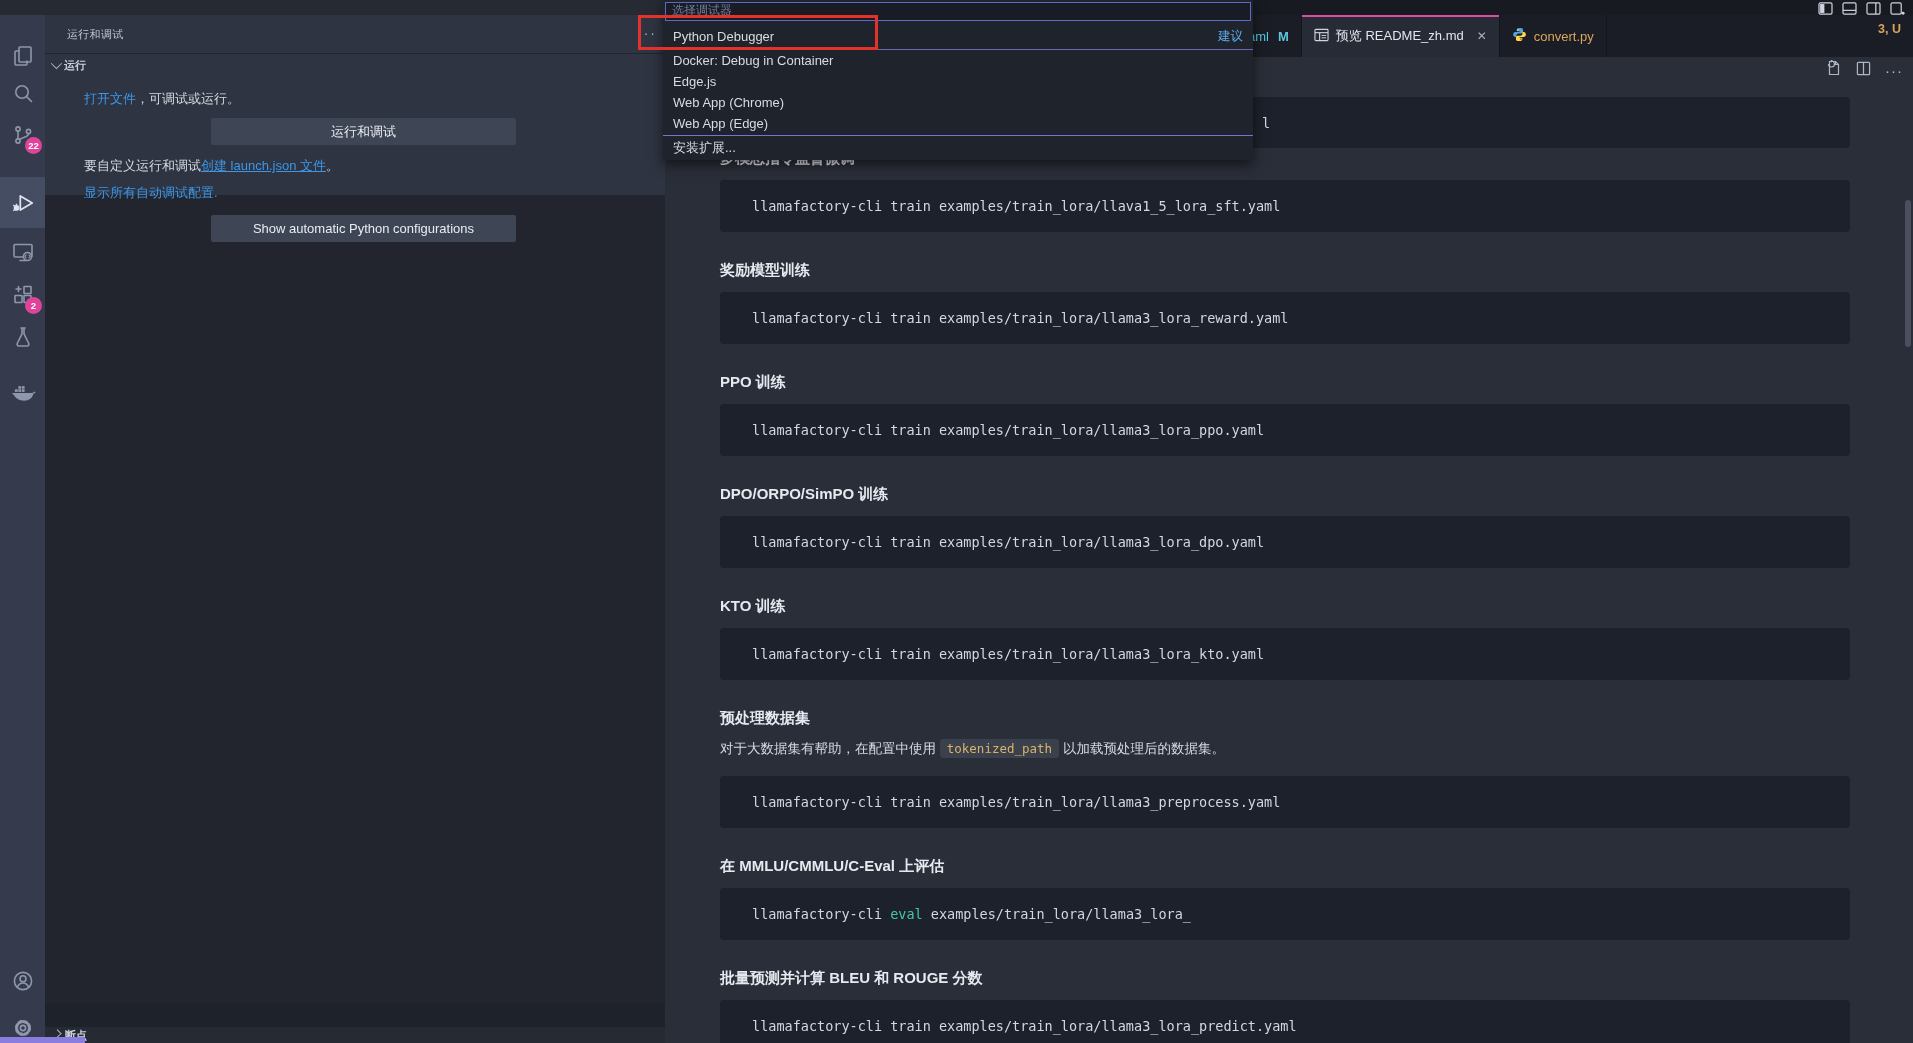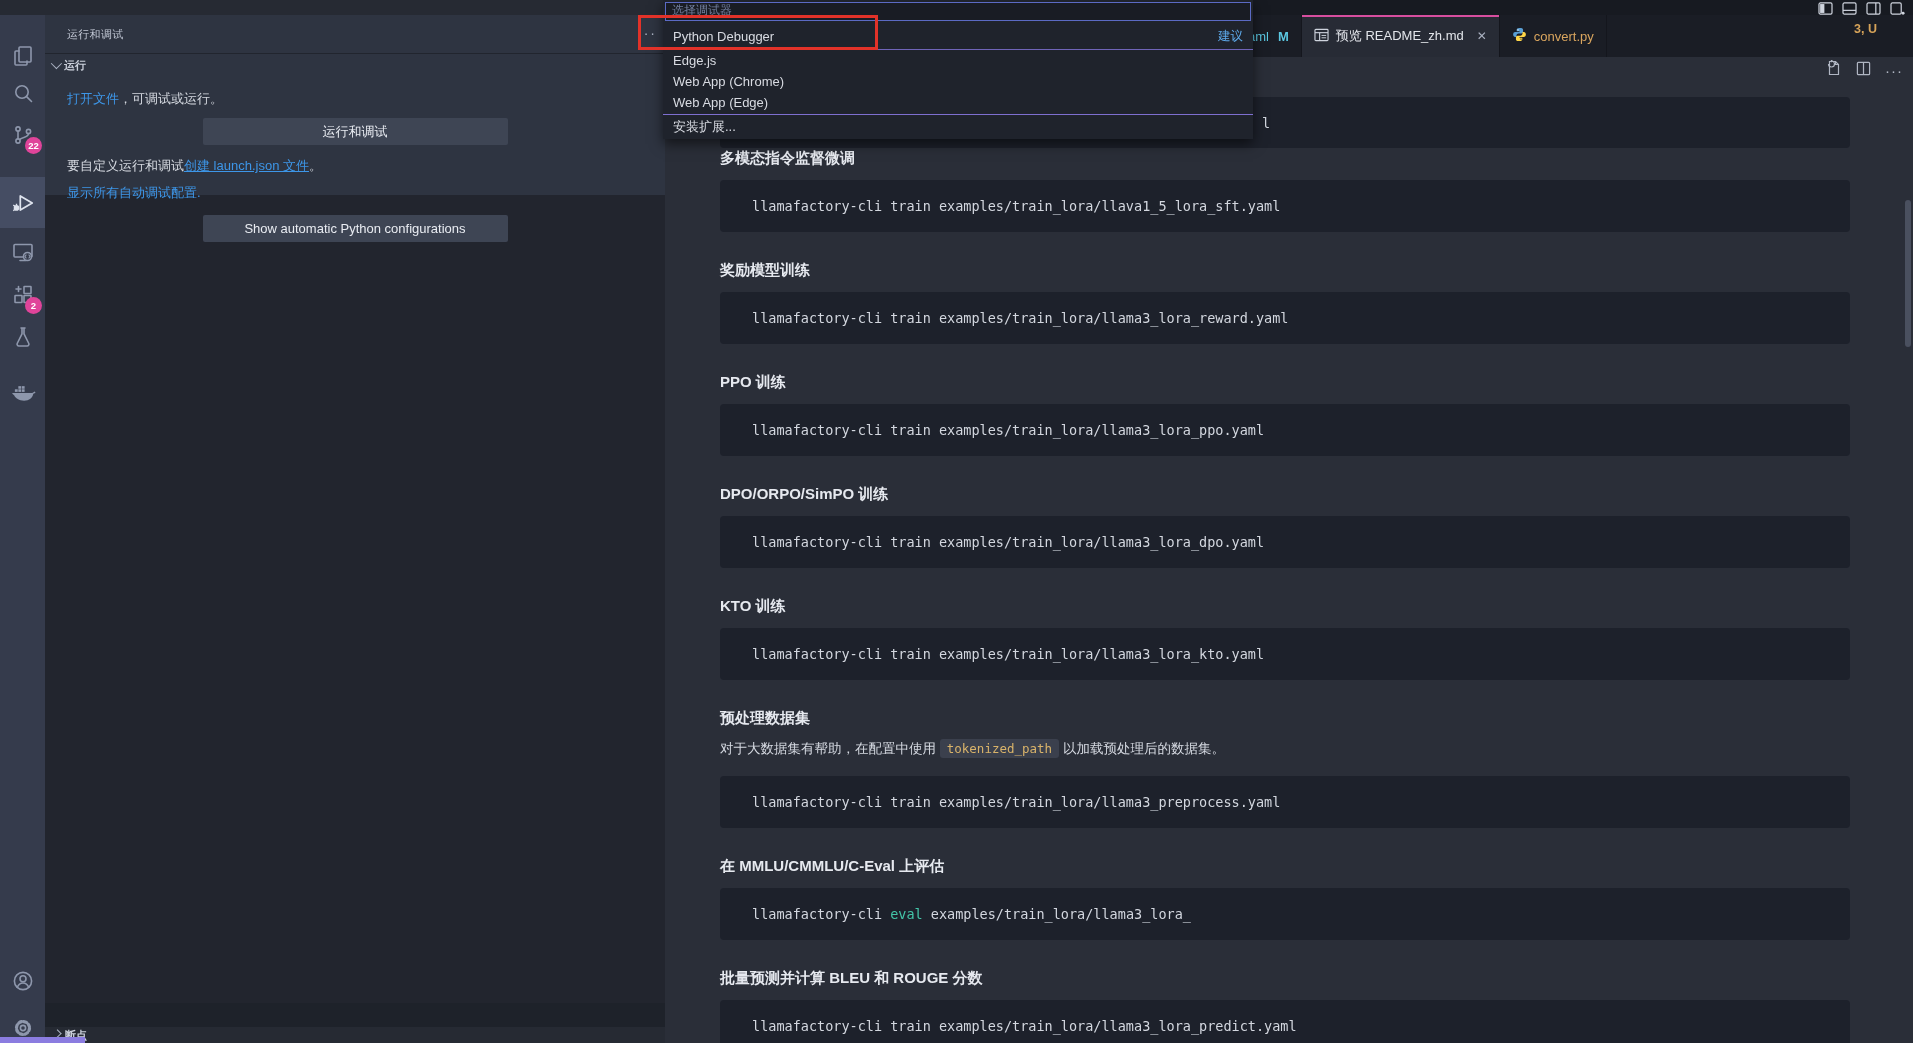--- a/index.html
+++ b/index.html
@@ -29,21 +29,21 @@
   .sidebar-top { position:absolute; left:0; top:0; width:100%; height:180px; background:#2e3441; }
   .sidebar-title-row { position:absolute; left:0; top:0; width:100%; height:38px; display:flex; align-items:center; }
   .sidebar-title { font-size:11px; color:#c3c9d6; padding-left:22px; letter-spacing:0.3px; }
   .sidebar-more { position:absolute; right:8px; top:13px; color:#aab2c2; font-size:14px; letter-spacing:2px; cursor:pointer; line-height:10px; }
   .section-header { position:absolute; left:0; top:38px; width:100%; height:23px; display:flex; align-items:center; gap:5px;
                     border-top:1px solid rgba(0,0,0,.28); padding-left:6px; cursor:pointer; }
   .section-header .label { font-size:11px; font-weight:bold; color:#ccd1dc; }
   .chev { width:8px; height:8px; border-right:1.4px solid #aab2c2; border-bottom:1.4px solid #aab2c2; display:inline-block; }
   .chev.down  { transform:rotate(45deg)  translateY(-2px); }
   .chev.right { transform:rotate(-45deg) translateX(2px); }
-  .welcome { position:absolute; left:22px; right:22px; top:75px; font-size:13px; color:#d5d9e0; }
+  .welcome { position:absolute; left:39px; right:22px; top:75px; font-size:13px; color:#d5d9e0; }
   .welcome .line { margin-bottom:4px; line-height:18px; }
   .link { color:#3d96e8; cursor:pointer; text-decoration:none; }
   .link.u { text-decoration:underline; }
   .vsbtn { display:block; width:305px; margin:10px auto 12px auto; height:27px; background:#3e4554; border:none; border-radius:2px;
            color:#e9ecf2; font-size:13px; font-family:inherit; cursor:pointer; }
   .bp-strip  { position:absolute; left:0; bottom:16px; width:100%; height:24px; background:#1e222a; }
   .bp-header { position:absolute; left:0; bottom:0; width:100%; height:16px; background:#262a33; display:flex; align-items:center; gap:6px; padding-left:8px; cursor:pointer; }
   .bp-header .label { font-size:11px; font-weight:bold; color:#ccd1dc; }
   .bp-header .chev { width:6px; height:6px; }
   .status-purple { position:absolute; left:0; bottom:0; width:85px; height:6px; background:#8b7ce0; z-index:40; }
@@ -53,21 +53,21 @@
   .tabbar { position:absolute; left:0; top:0; width:100%; height:57px; background:#1a1d25; display:flex; align-items:flex-end; }
   .tab { height:42px; display:flex; align-items:center; padding:0 12px; gap:7px; font-size:13px; cursor:pointer;
          background:#1a1d25; border-right:1px solid #14161d; color:#8f97a8; position:relative; white-space:nowrap; }
   .tab.active { background:#272b35; color:#e2e5ea; }
   .tab.active::before { content:""; position:absolute; left:0; right:0; top:0; height:2px; background:#d74e9f; }
   .tab .badge-m { font-weight:bold; margin-left:2px; }
   .tab .close { font-size:12px; color:#aab1c0; margin-left:6px; cursor:pointer; }
   .tab.cyan { color:#5bc8e2; }
   .tab.orange { color:#d9a55e; }
   .tab-spacer-left { width:540px; height:1px; }
-  .tabbar-meta { margin-left:auto; align-self:center; padding-right:36px; font-size:12.5px; font-weight:bold; color:#d7a459; }
+  .tabbar-meta { margin-left:auto; align-self:center; padding-right:12px; font-size:12.5px; font-weight:bold; color:#d7a459; }
   .editor-actions { position:absolute; right:10px; top:60px; display:flex; gap:14px; align-items:center; z-index:8; }
   .editor-actions .eicon { color:#b0b6c3; cursor:pointer; display:block; }
 
   
   .preview { position:absolute; left:0; top:85px; width:100%; bottom:0; overflow:hidden; }
   .preview-content { position:absolute; left:55px; width:1130px; top:0; }
   .codeblock { background:#1d212b; border-radius:4px; height:52px; display:flex; align-items:center;
                padding-left:32px; font-size:13.5px; color:#d3d7df; margin-top:13px; overflow:hidden; white-space:pre; }
   .codeblock .tok-eval { color:#43c5a8; }
   .codeblock.obscured { margin-top:12px; height:51px; padding-left:542px; }
@@ -317,20 +317,23 @@
 <div class="quick-pick">
   <div class="qp-input-wrap">
     <input class="qp-input" placeholder="选择调试器" style="">
   </div>
   <div class="qp-list">
       <div class="qp-row selected">
         <span>Python Debugger</span>
         <span class="hint">建议</span>
       </div>
       <div class="qp-row">
+        <span>Docker: Debug in Container</span>
+      </div>
+      <div class="qp-row">
         <span>Edge.js</span>
       </div>
       <div class="qp-row">
         <span>Web App (Chrome)</span>
       </div>
       <div class="qp-row">
         <span>Web App (Edge)</span>
       </div>
       <div class="qp-sep"></div>
       <div class="qp-row">

